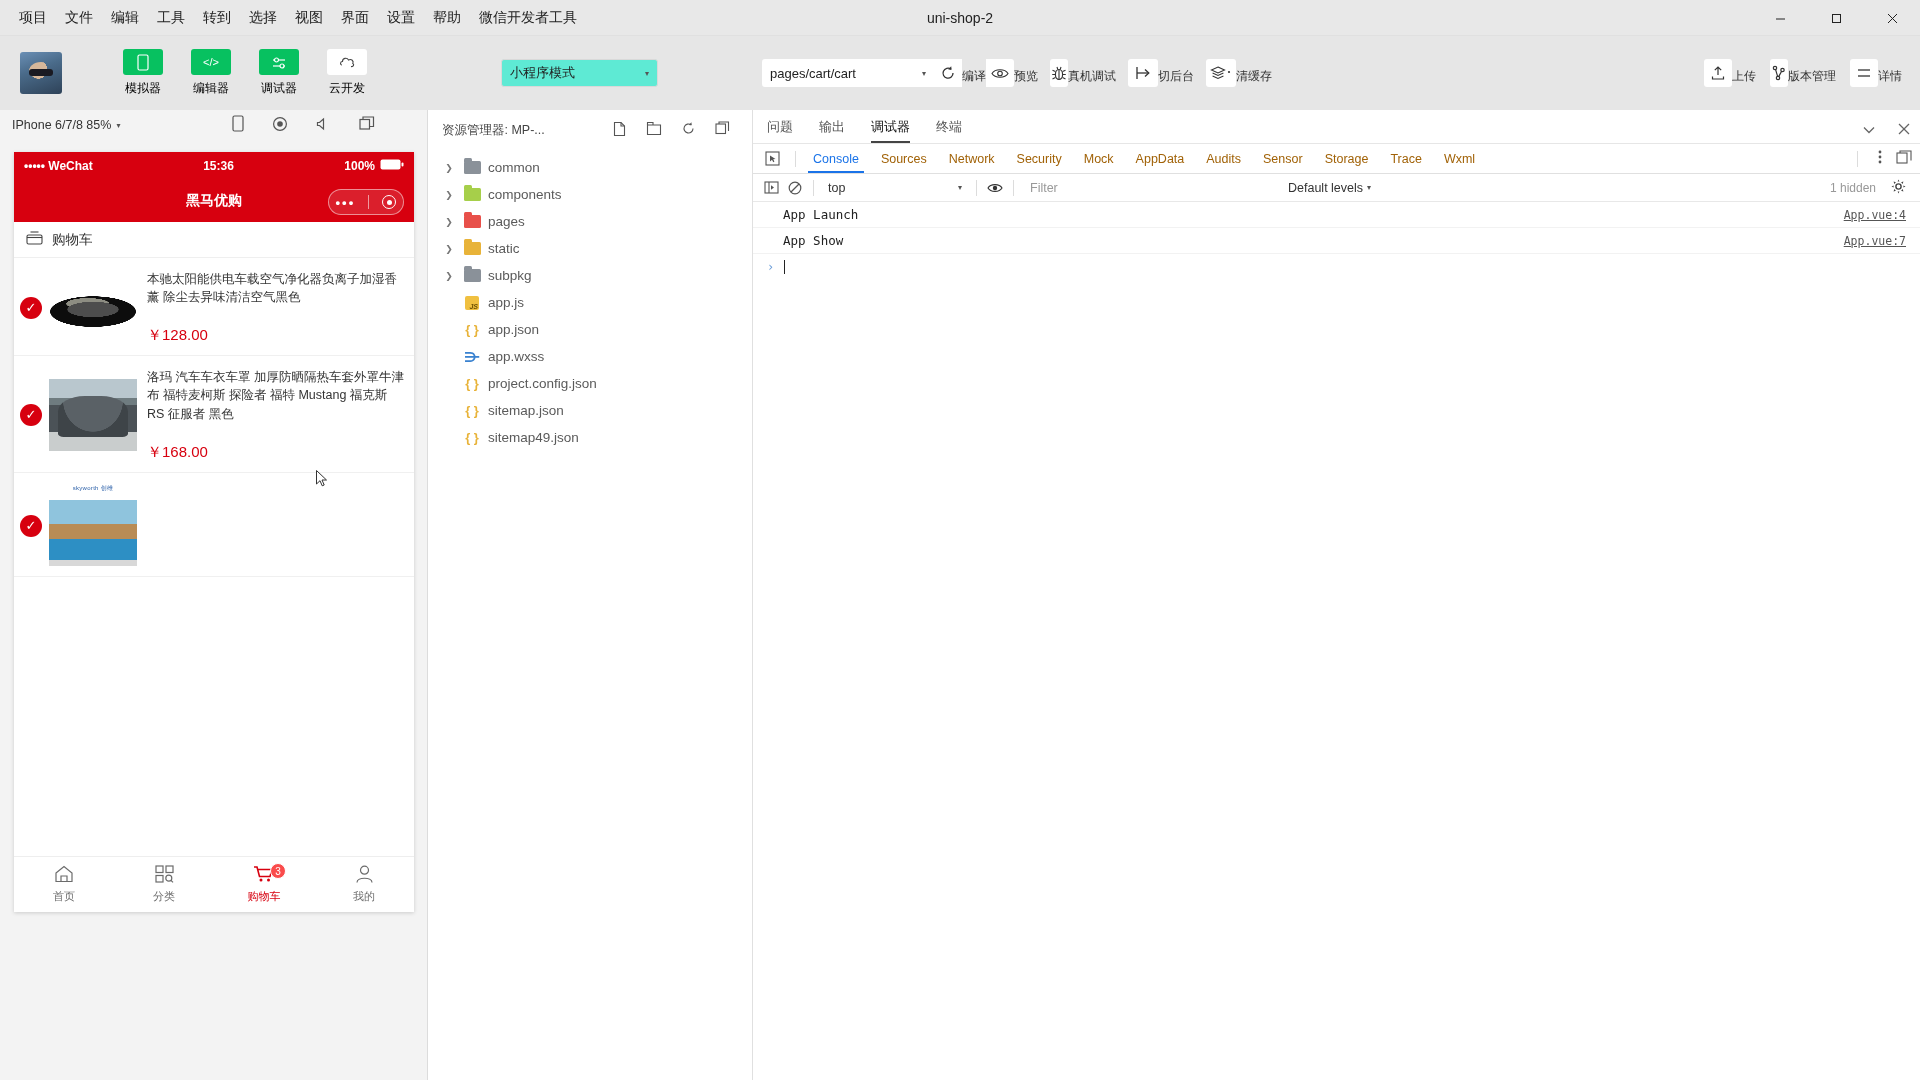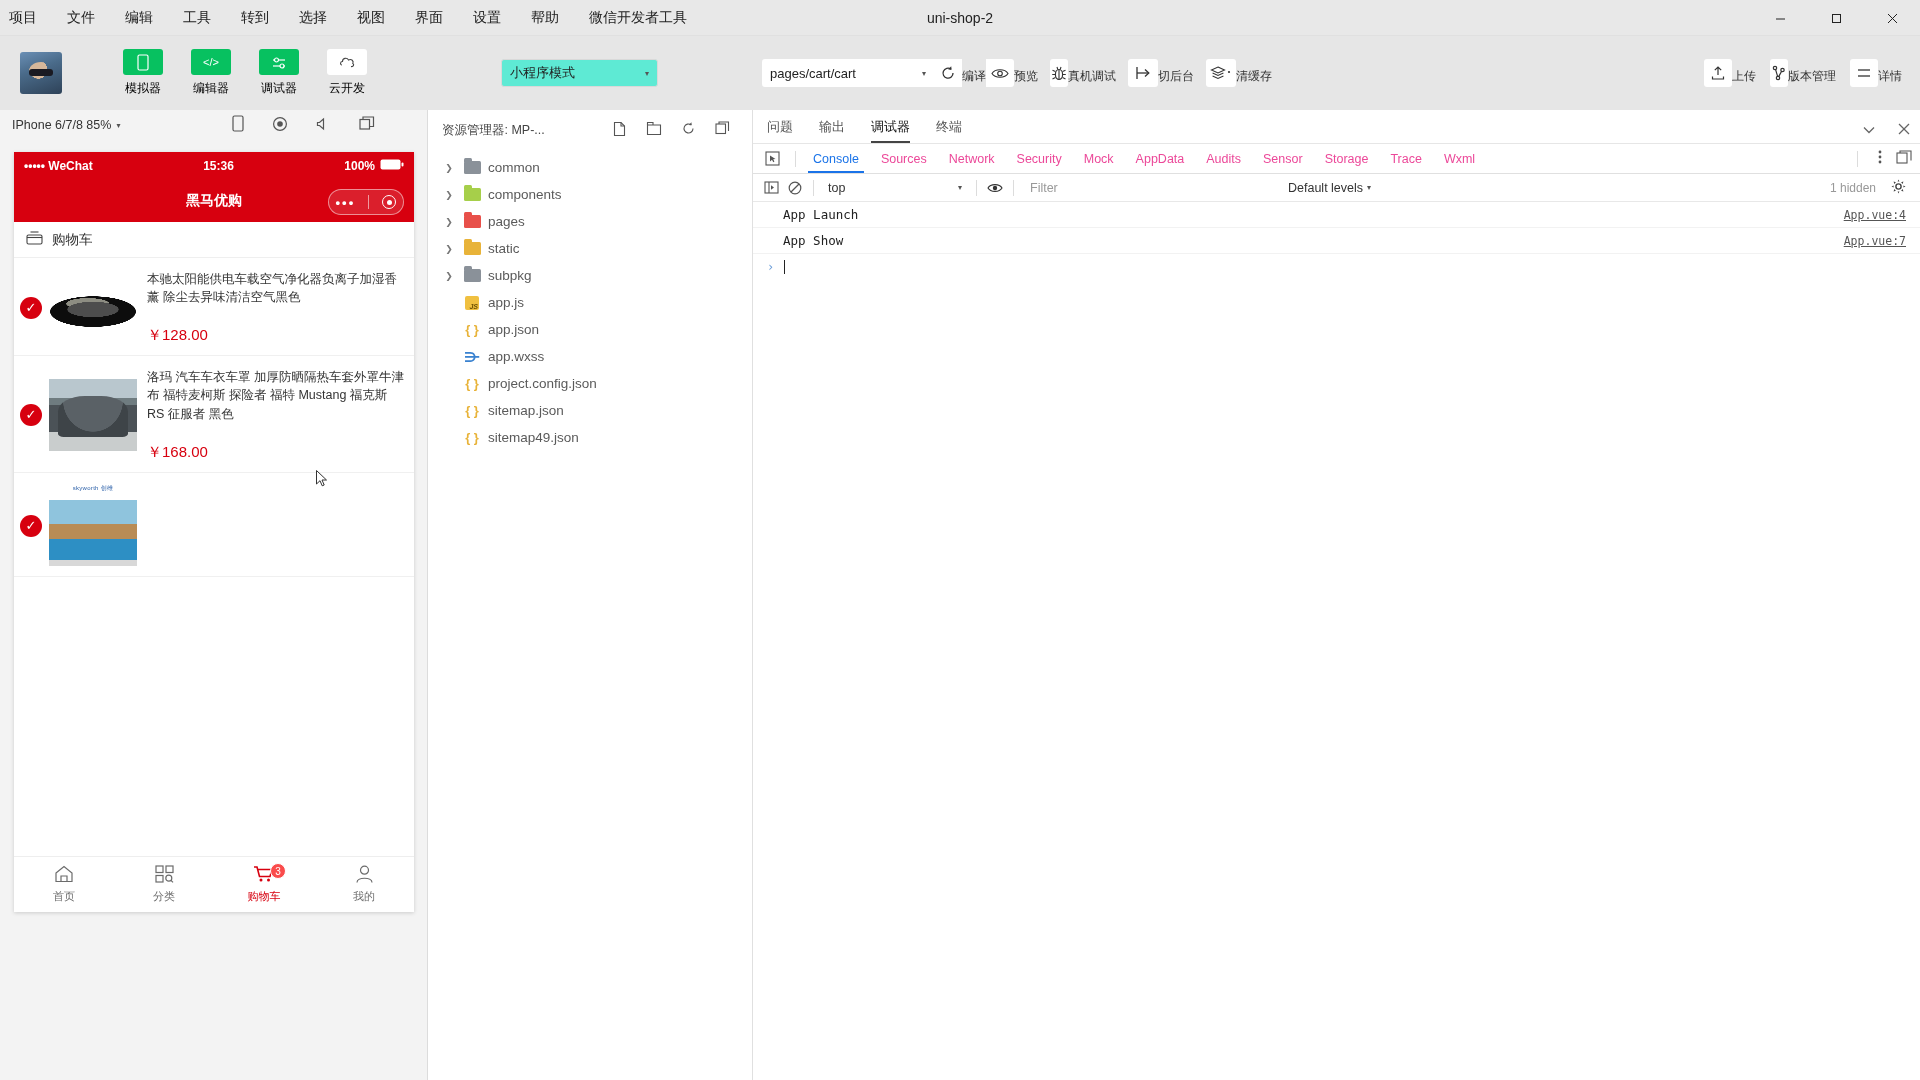--- a/index.html
+++ b/index.html
@@ -9,21 +9,21 @@
     font-size: 13px;
     color: #333;
     background:#e6e6e6;
     -webkit-font-smoothing: antialiased;
   }
   
   .titlebar {
     height:36px; background:#e8e8e8; display:flex; align-items:center;
     position:relative; border-bottom:1px solid #e0e0e0;
   }
-  .menu { display:flex; align-items:flex-end; gap:12px; }
+  .menu { display:flex; align-items:flex-end; padding-left:10px; gap:0px; }
   .menu-item {
     padding:5px 9px; font-size:14px; color:#222; cursor:default;
     white-space:nowrap;
   }
   .win-title {
     position:absolute; left:0; right:0; text-align:center; font-size:14px;
     color:#222; pointer-events:none;
   }
   .win-ctrls { position:absolute; right:0; top:0; height:36px; display:flex; }
   .win-btn {
@@ -230,21 +230,21 @@
   .dt-top-right { position:absolute; right:10px; bottom:5px; display:flex; gap:22px; color:#666; }
 
   .dt-tabs {
     height:30px; display:flex; align-items:center; border-bottom:1px solid #e0e0e0;
     padding-left:6px; position:relative;
   }
   .insp-btn { width:26px; height:22px; display:flex; align-items:center; justify-content:center;
               color:#555; margin-right:4px; }
   .vline { width:1px; height:16px; background:#dcdcdc; margin:0 6px; }
   .dt-tab { padding:0 11px; height:29px; display:flex; align-items:center;
-            font-size:12.5px; color:#ec4899; position:relative; }
+            font-size:12.5px; color:#a16207; position:relative; }
   .dt-tab.active { color:#1a73e8; }
   .dt-tab.active:after{
     content:""; position:absolute; left:6px; right:6px; bottom:0; height:2px; background:#1a73e8;
   }
   .dt-tabs-right { position:absolute; right:8px; display:flex; align-items:center; gap:14px; color:#555; }
 
   .dt-filterbar {
     height:28px; display:flex; align-items:center; border-bottom:1px solid #e8e8e8;
     padding-left:6px; font-size:12.5px; color:#444; position:relative;
   }

